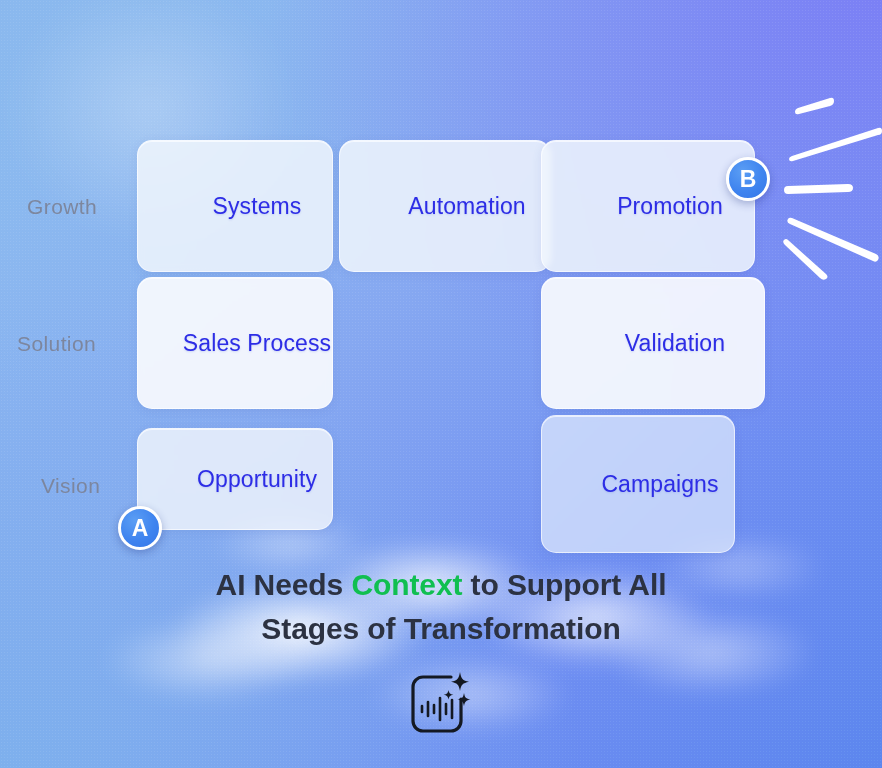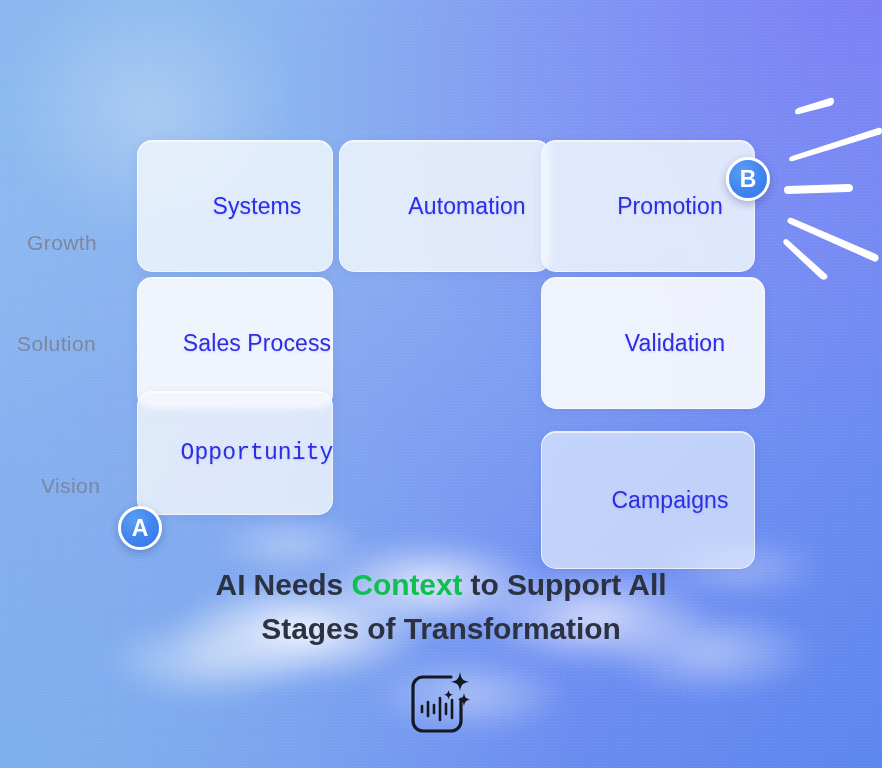--- a/index.html
+++ b/index.html
@@ -86,21 +86,21 @@
   .row-label {
     position: absolute;
     font-size: 21px;
     font-weight: 400;
     color: #7c8398;
     letter-spacing: .4px;
     white-space: nowrap;
     text-align: left;
     opacity: .92;
   }
-  .row-label.r0 { left: 27px; top: 195px; margin-top: 36px; }
+  .row-label.r0 { left: 27px; top: 195px; }
   .row-label.r1 { left: 17px; top: 332px; }
   .row-label.r2 { left: 41px; top: 474px; }
 
   .card {
     position: absolute;
     border-radius: 15px;
     display: flex;
     align-items: center;
     justify-content: center;
     color: #2d2de6;
@@ -209,22 +209,22 @@
     <div class="row-label r1">Solution</div>
     <div class="row-label r2">Vision</div>
 
     <div class="card row0 col0" style="left:137px; top:140px; width:196px; height:132px;">Systems</div>
     <div class="card row0 col1" style="left:339px; top:140px; width:212px; height:132px;">Automation</div>
     <div class="card row0 col2" style="left:541px; top:140px; width:214px; height:132px;">Promotion</div>
 
     <div class="card row1 col0" style="left:137px; top:277px; width:196px; height:132px;">Sales Process</div>
     <div class="card row1 col2" style="left:541px; top:277px; width:224px; height:132px;">Validation</div>
 
-    <div class="card row2 col0" style="left:137px; top:391px; width:196px; height:124px;font-family:Liberation Mono, monospace;">Opportunity</div>
-    <div class="card row2 col2" style="left:541px; top:415px; width:214px; height:138px;margin-top:16px;">Campaigns</div>
+    <div class="card row2 col0" style="left:137px; top:428px; width:196px; height:102px;">Opportunity</div>
+    <div class="card row2 col2" style="left:541px; top:415px; width:194px; height:138px;">Campaigns</div>
 
     <div class="badge badge-a">
       <span>A</span>
     </div>
     <div class="badge badge-b">
       <span>B</span>
     </div>
   </div>
 
   <div id="headline">

